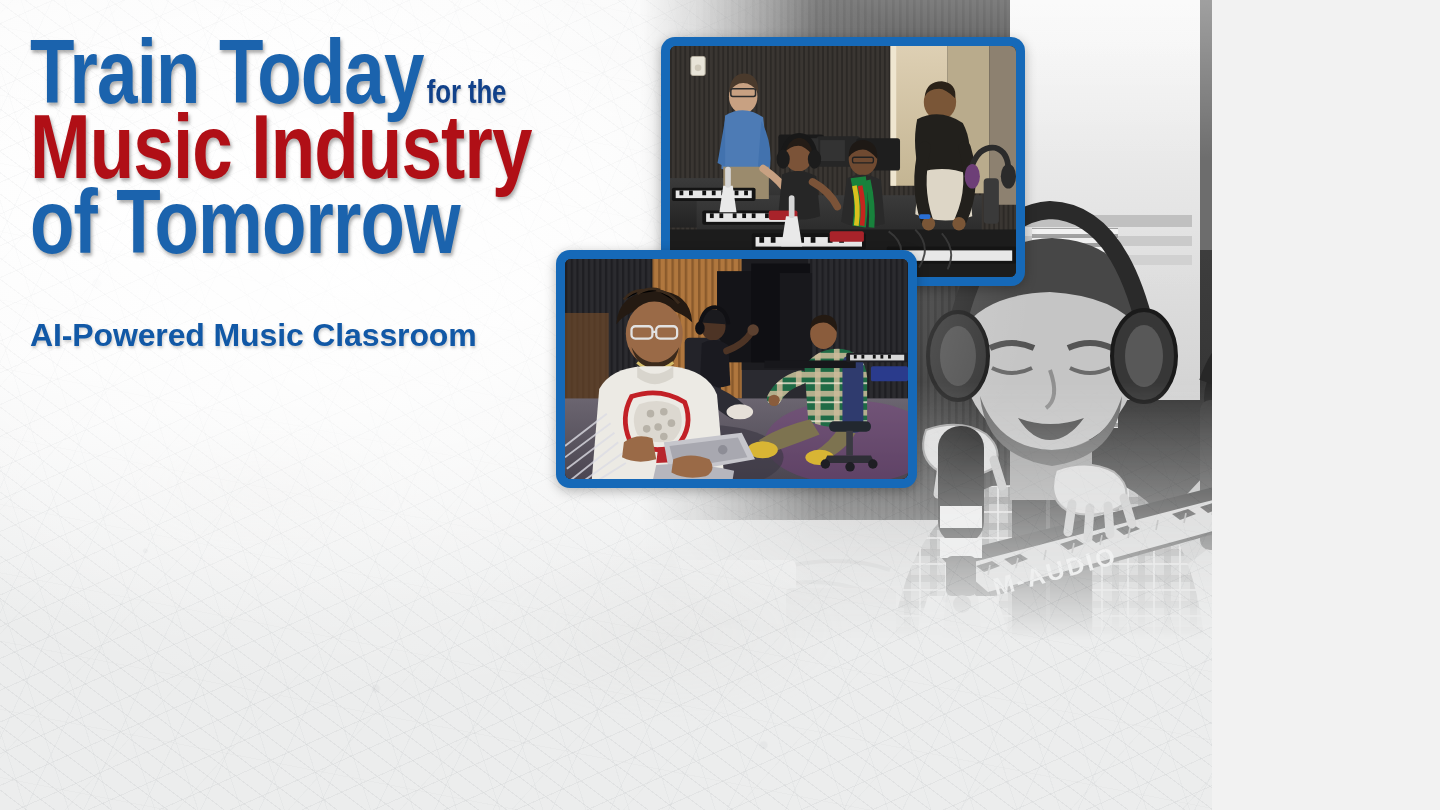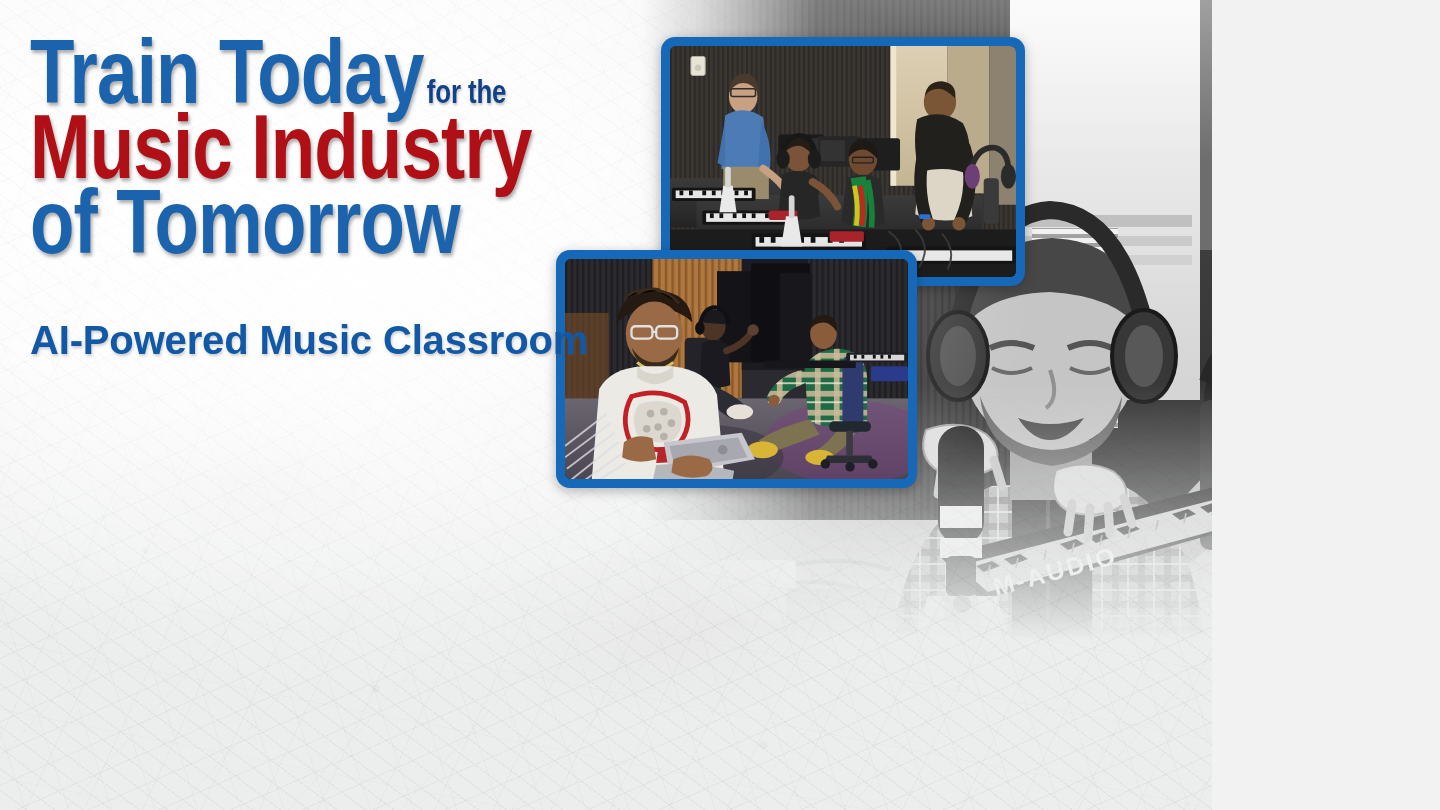--- a/index.html
+++ b/index.html
@@ -138,21 +138,21 @@
 
   .subtitle {
     position:absolute;
     left:30px; top:316px;
     z-index:10;
   }
   .sub-line {
     display:block;
     font-family:"Liberation Sans","DejaVu Sans", sans-serif;
     font-weight:bold;
-    font-size:40px;
+    font-size:32px;
     line-height:1.23;
     color:#1158a6;
     letter-spacing:-0.004em;
     text-shadow:1px 2px 3px rgba(90,90,90,.30);
     white-space:nowrap;
   }
 </style>
 </head>
 <body>
 

